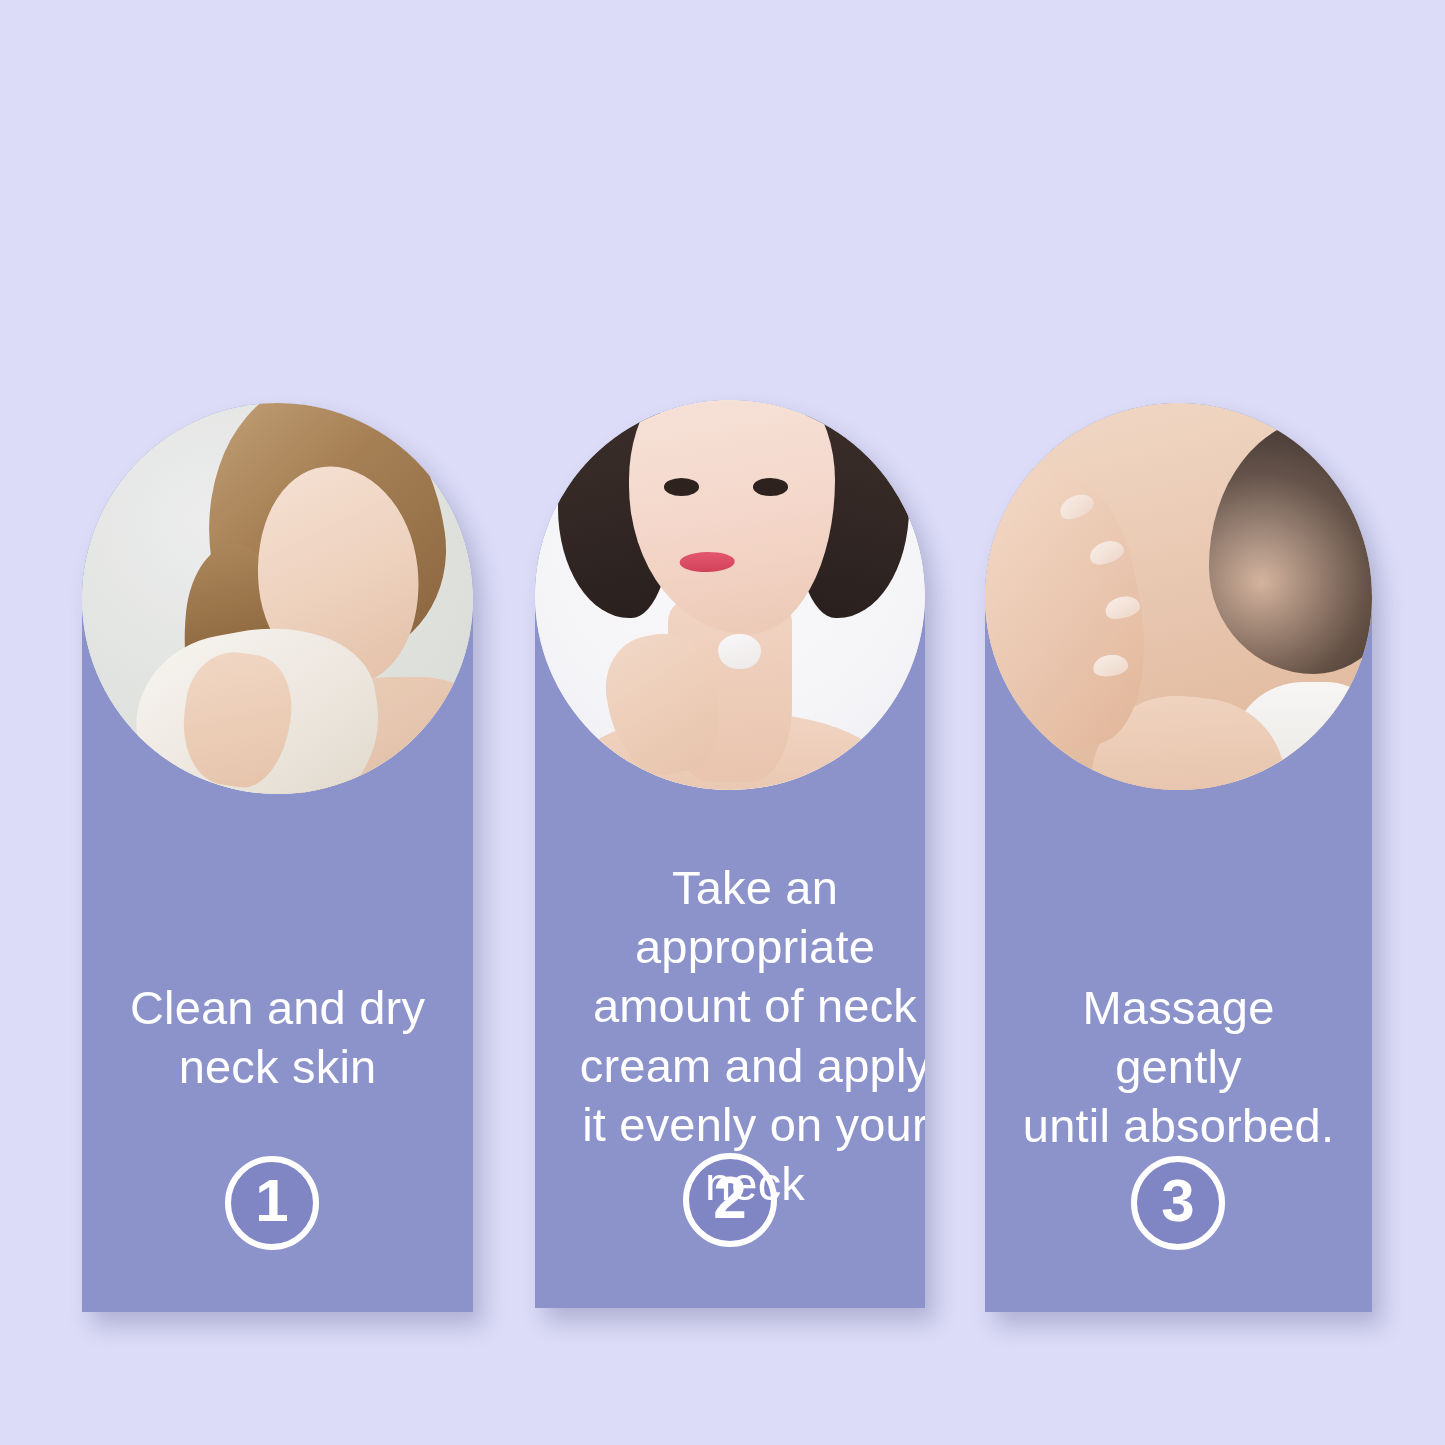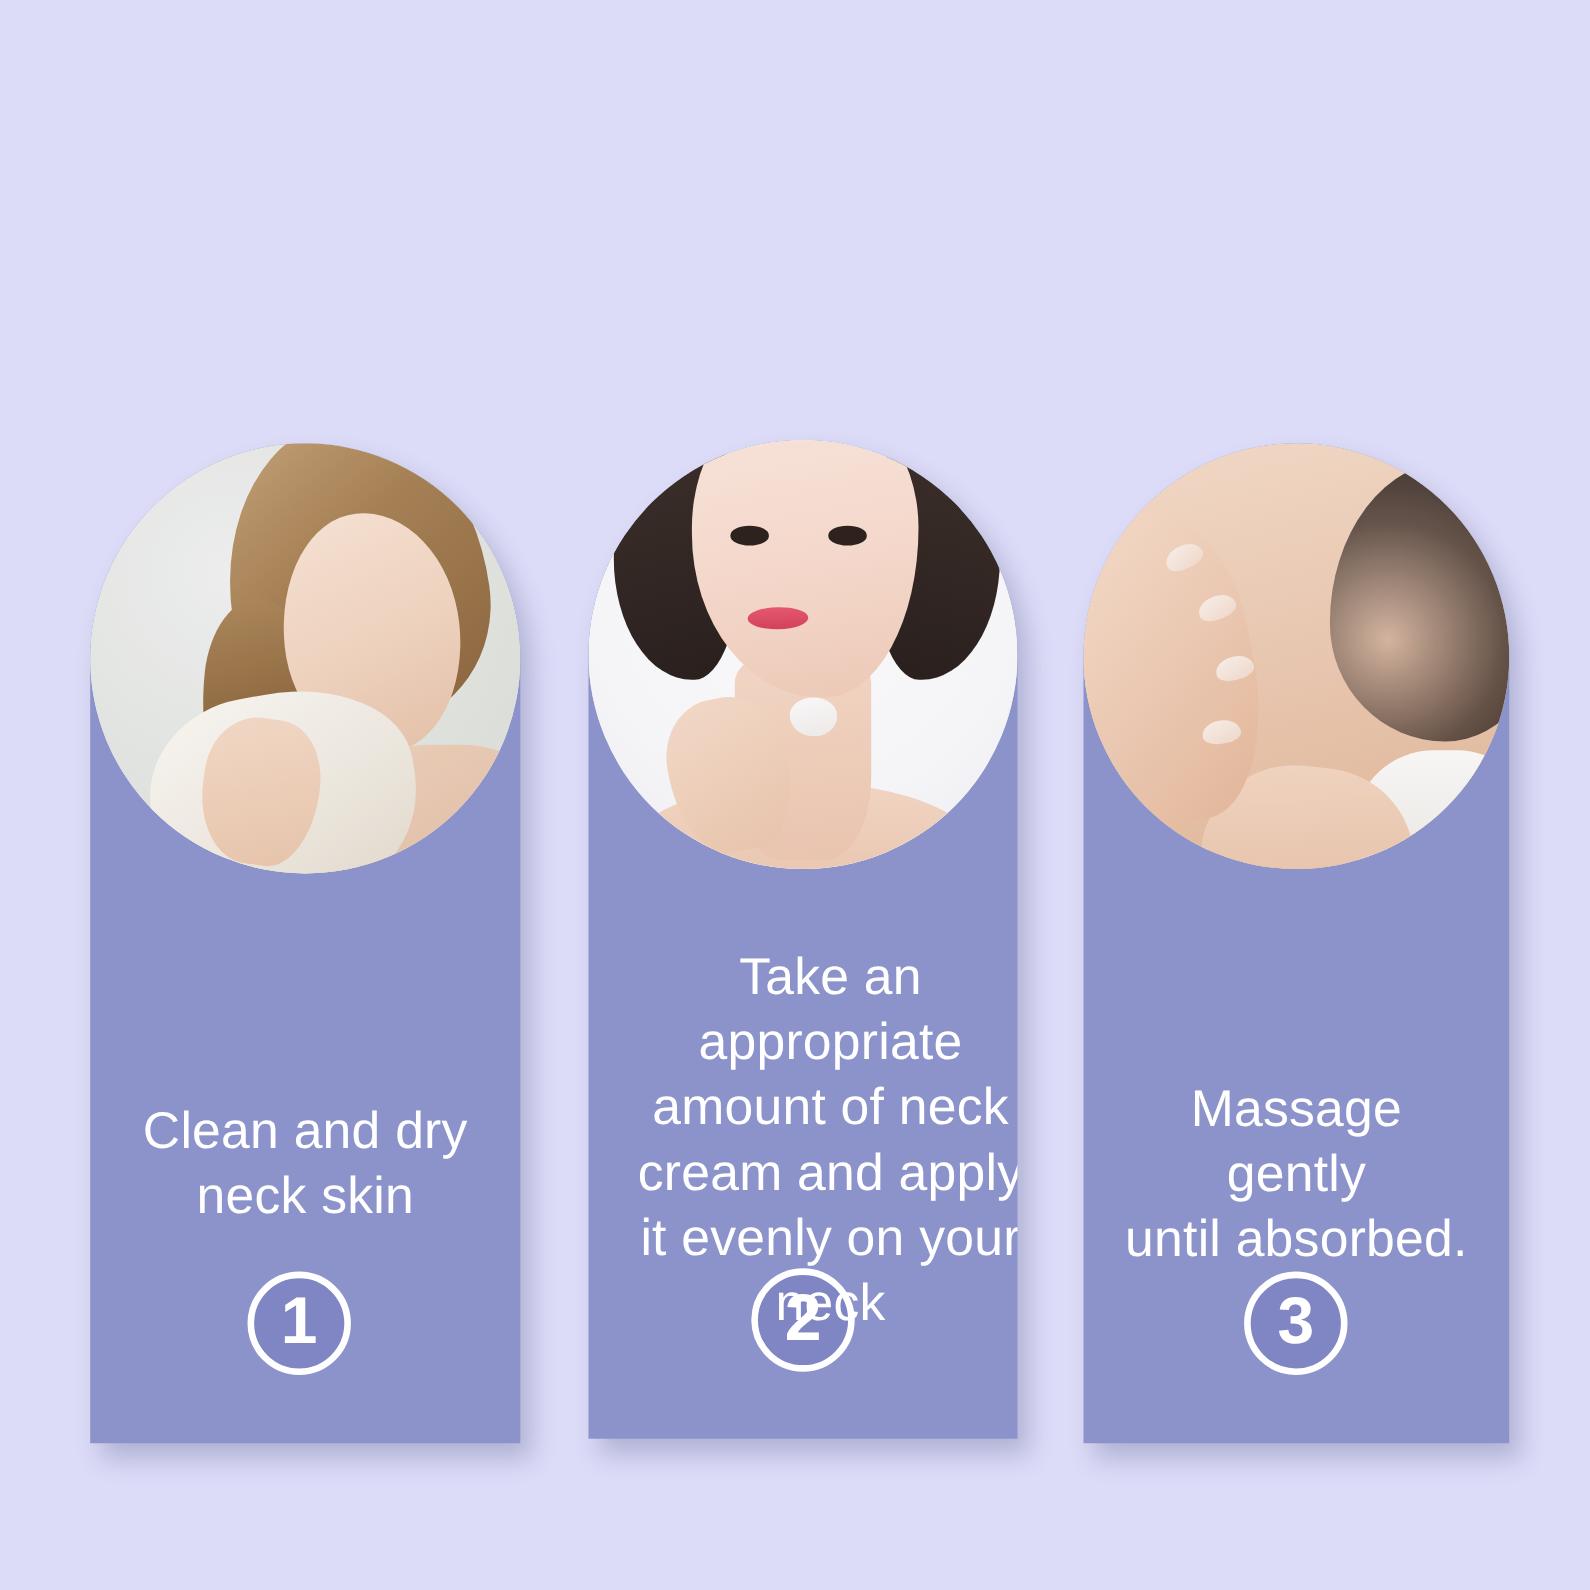--- a/index.html
+++ b/index.html
@@ -291,21 +291,21 @@
     box-sizing: border-box;
     text-align: center;
     color: #ffffff;
     font-family: "Liberation Sans", sans-serif;
     font-weight: normal;
     font-size: 47px;
     line-height: 1.26;
     letter-spacing: 0.2px;
     white-space: pre-line;
   }
-  .caption-1 { top: 595px; padding: 0 24px; }
+  .caption-1 { top: 575px; padding: 0 24px; }
   .caption-2 { top: 458px; padding: 0 14px; margin-left: 25px; }
   .caption-3 { top: 575px; padding: 0 28px; }
 </style>
 </head>
 <body>
 
 <div id="stage">
 
 
   <div class="cards">

